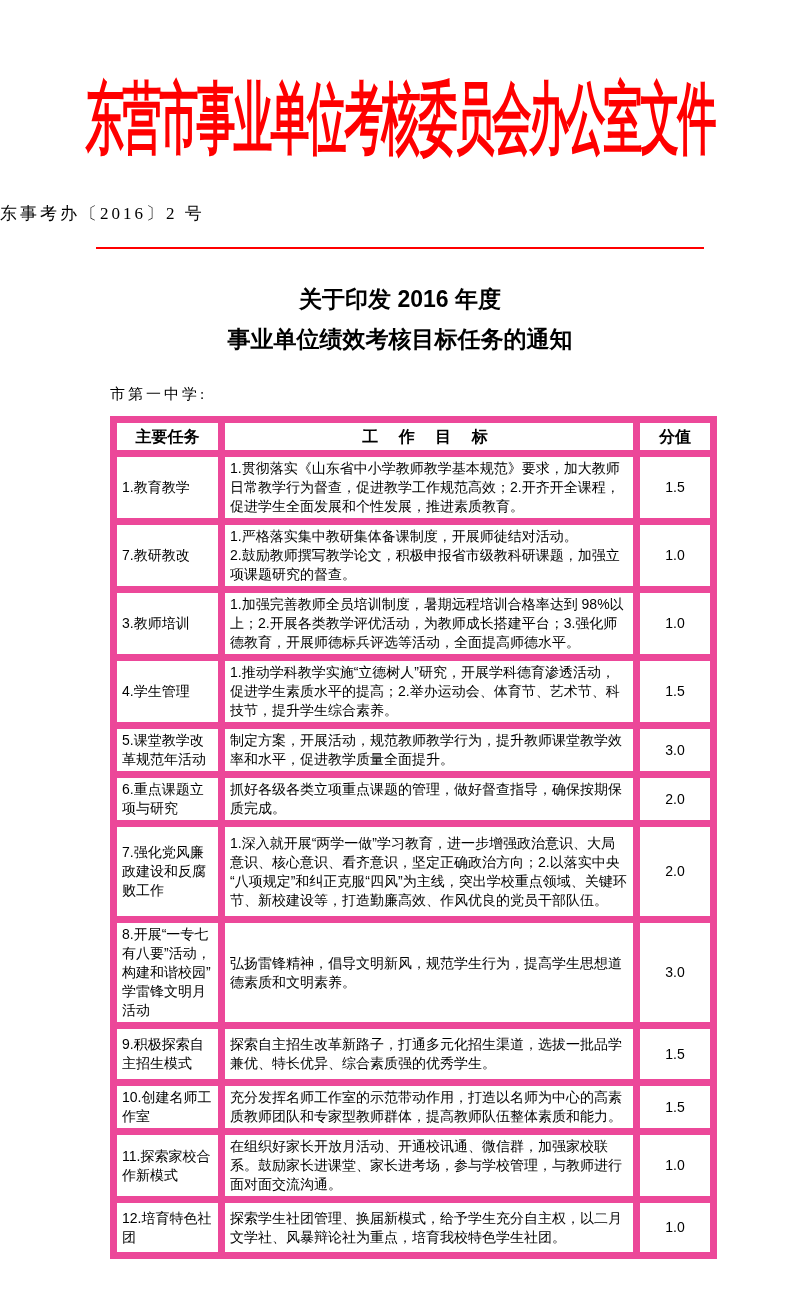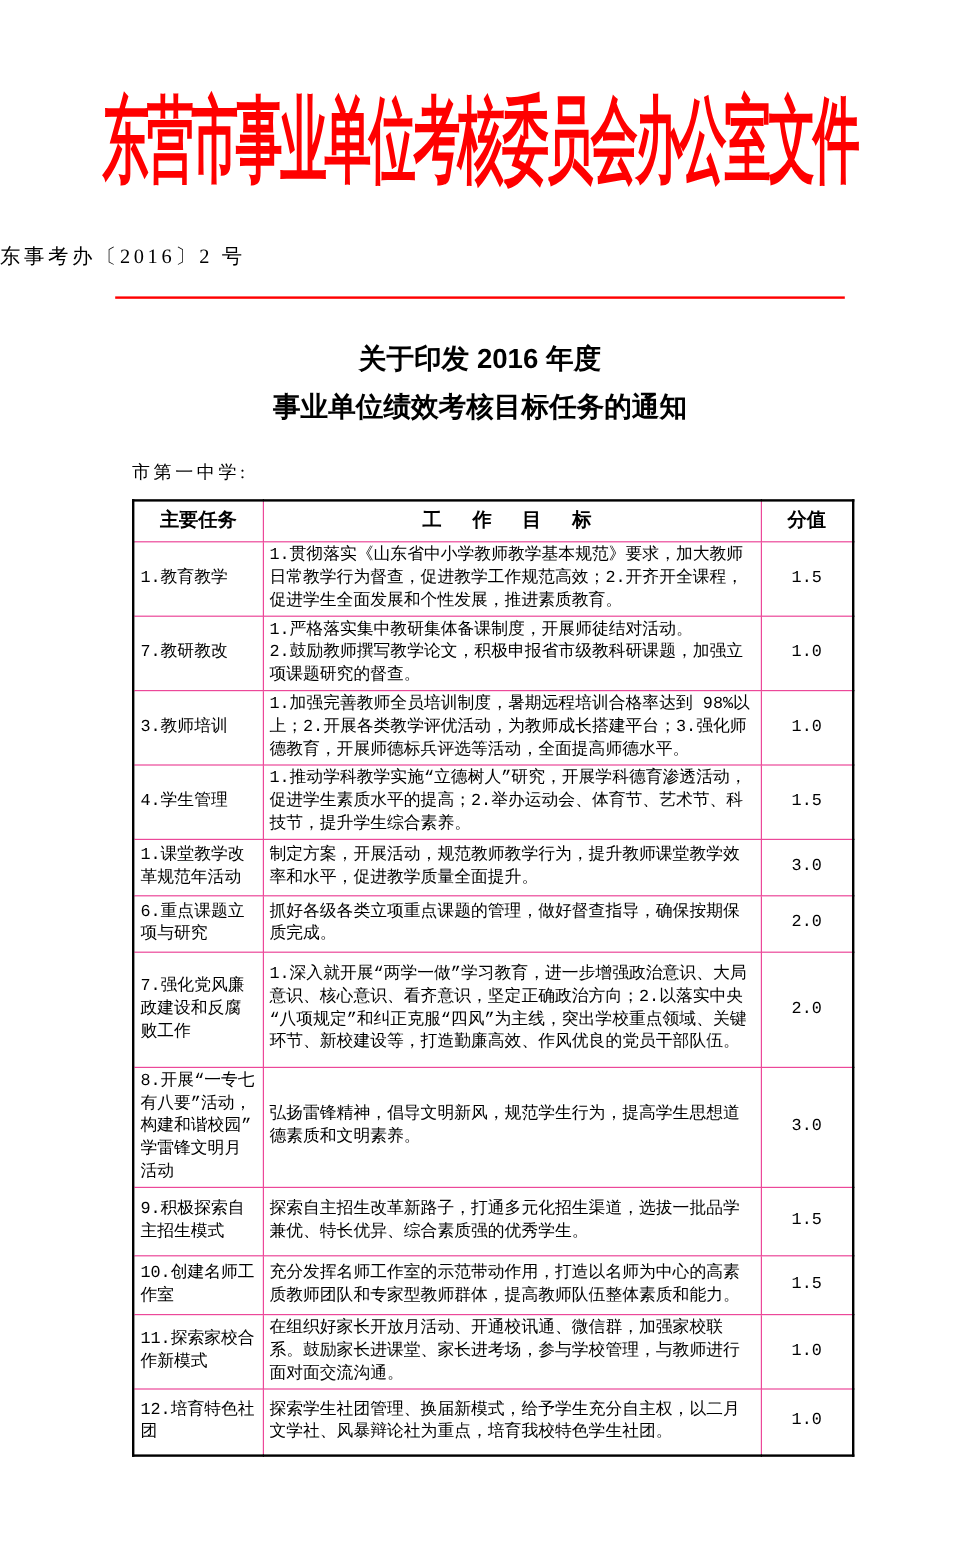--- a/index.html
+++ b/index.html
@@ -75,27 +75,26 @@
 
   
   table.task-table {
     margin:13px 0 0 110px;
     width:600px;
     border-collapse:collapse;
     table-layout:fixed;
     border:2px solid #000;
   }
   .task-table th, .task-table td {
-    border:1px solid #ec4899;
+    border:7px solid #ec4899;
     padding:2px 5px;
     vertical-align:middle;
     font-size:14px;
     line-height:19px;
     word-break:break-all;
-    font-family:Liberation Mono, monospace;
   }
   .task-table thead th {
     font-weight:bold;
     text-align:center;
     font-size:16px;
     line-height:20px;
   }
   .task-table th.goal-h { letter-spacing:8px; }
   .task-table td.score { text-align:center; }
   .task-table td.goal { white-space:pre-line; }
@@ -162,21 +161,21 @@
         <td class="task">3.教师培训</td>
         <td class="goal">1.加强完善教师全员培训制度，暑期远程培训合格率达到 98%以上；2.开展各类教学评优活动，为教师成长搭建平台；3.强化师德教育，开展师德标兵评选等活动，全面提高师德水平。</td>
         <td class="score">1.0</td>
       </tr>
       <tr class="h-r4">
         <td class="task">4.学生管理</td>
         <td class="goal">1.推动学科教学实施“立德树人”研究，开展学科德育渗透活动，促进学生素质水平的提高；2.举办运动会、体育节、艺术节、科技节，提升学生综合素养。</td>
         <td class="score">1.5</td>
       </tr>
       <tr class="h-r5">
-        <td class="task">1.课堂教学改革规范年活动</td>
+        <td class="task">5.课堂教学改革规范年活动</td>
         <td class="goal">制定方案，开展活动，规范教师教学行为，提升教师课堂教学效率和水平，促进教学质量全面提升。</td>
         <td class="score">3.0</td>
       </tr>
       <tr class="h-r6">
         <td class="task">6.重点课题立项与研究</td>
         <td class="goal">抓好各级各类立项重点课题的管理，做好督查指导，确保按期保质完成。</td>
         <td class="score">2.0</td>
       </tr>
       <tr class="h-r7">
         <td class="task">7.强化党风廉政建设和反腐败工作</td>

